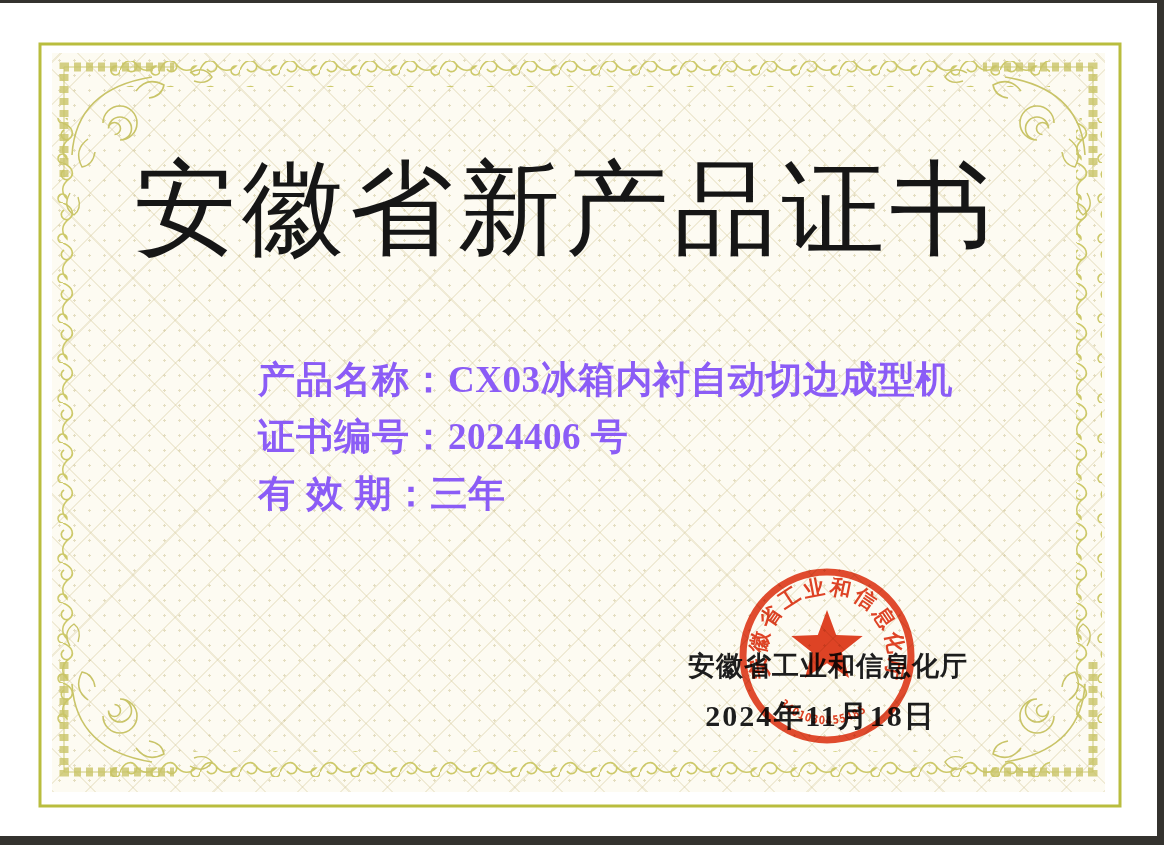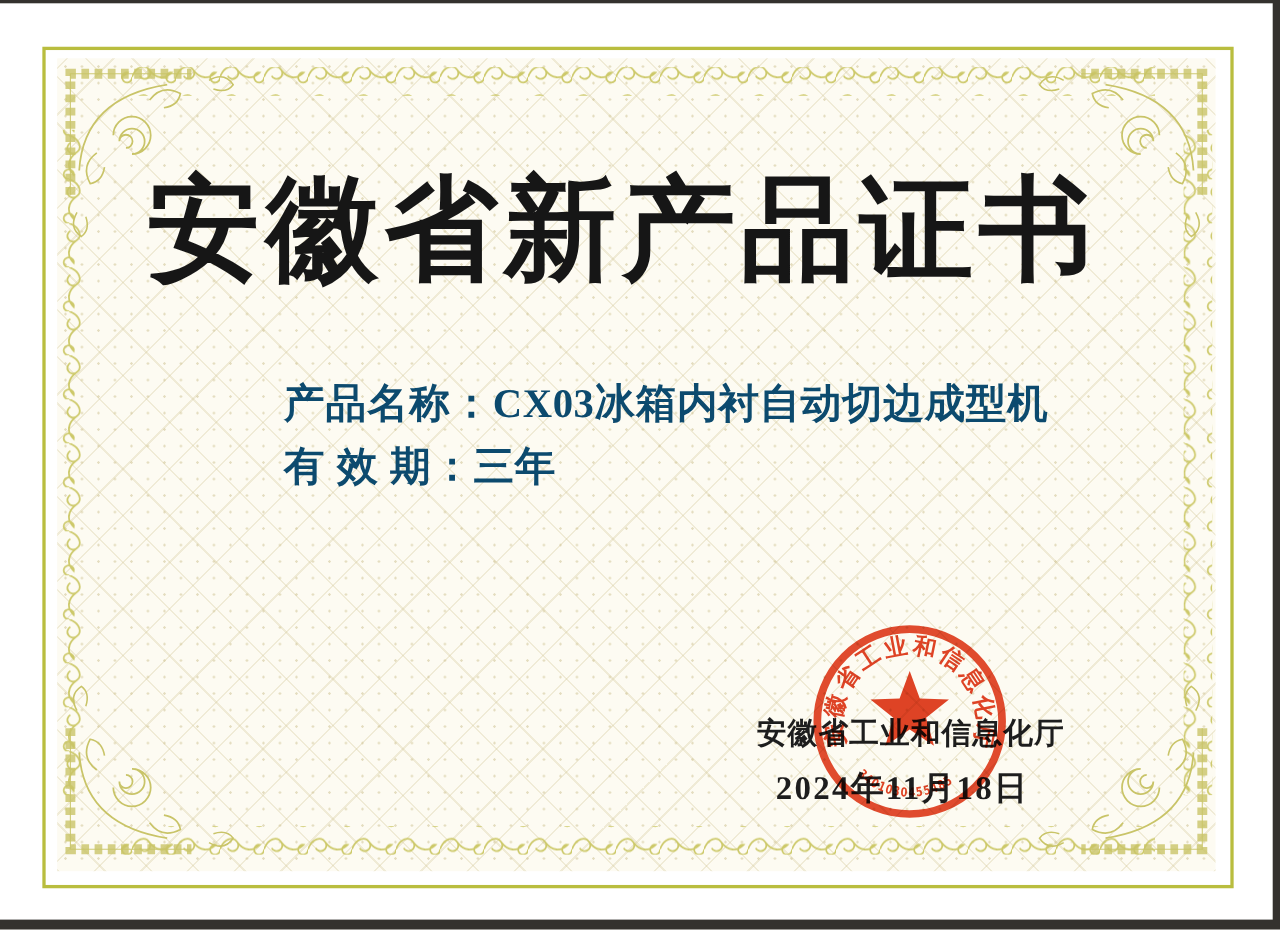--- a/index.html
+++ b/index.html
@@ -21,26 +21,26 @@
       repeating-linear-gradient(45deg, rgba(210,198,150,0.30) 0 1.5px, transparent 1.5px 30px),
       repeating-linear-gradient(-45deg, rgba(210,198,150,0.30) 0 1.5px, transparent 1.5px 30px),
       radial-gradient(rgba(198,185,130,0.45) 1px, transparent 1.3px);
     background-size:auto,auto,15px 15px;
   }
   .frame-svg{position:absolute;left:0;top:0;}
   .title{
     position:absolute;left:0;top:138px;width:1131px;
     text-align:center;
     font-family:"DejaVu Sans","Liberation Sans",sans-serif;
-    font-weight:700;font-size:103px;letter-spacing:5px;
+    font-weight:400;font-size:103px;letter-spacing:5px;
     color:#161616;white-space:nowrap;
   }
   .fields{
-    position:absolute;left:258px;top:336px;
-    font-size:37px;font-weight:bold;color:#0c4a6e;
+    position:absolute;left:258px;top:348px;
+    font-size:37px;font-weight:bold;color:#8b5cf6;
   }
   .field-row{height:57px;line-height:57px;white-space:nowrap;}
   .field-label{letter-spacing:1px;}
   .field-value{letter-spacing:0.5px;}
   .issuer-block{
     position:absolute;left:688px;top:645px;width:265px;
     text-align:center;color:#1d1d1d;font-weight:bold;
   }
   .issuer-name{font-size:27px;letter-spacing:1px;white-space:nowrap;}
   .issue-date{font-size:30px;margin-top:12px;letter-spacing:2px;white-space:nowrap;}
@@ -92,20 +92,23 @@
     <use href="#cornerOrn" transform="translate(1157,833) scale(-1,-1)"></use>
   </svg>
 
   <div class="title">安徽省新产品证书</div>
 
   <div class="fields">
     <div class="field-row">
       <span class="field-label">产品名称：</span><span class="field-value">CX03冰箱内衬自动切边成型机</span>
     </div>
     <div class="field-row">
+      <span class="field-label">证书编号：</span><span class="field-value">2024406 号</span>
+    </div>
+    <div class="field-row">
       <span class="field-label">有 效 期：</span><span class="field-value">三年</span>
     </div>
   </div>
 
   <div class="issuer-block">
     <div class="issuer-name">安徽省工业和信息化厅</div>
     <div class="issue-date">2024年11月18日</div>
   </div>
 
   <svg class="seal" viewBox="-100 -100 200 200">

